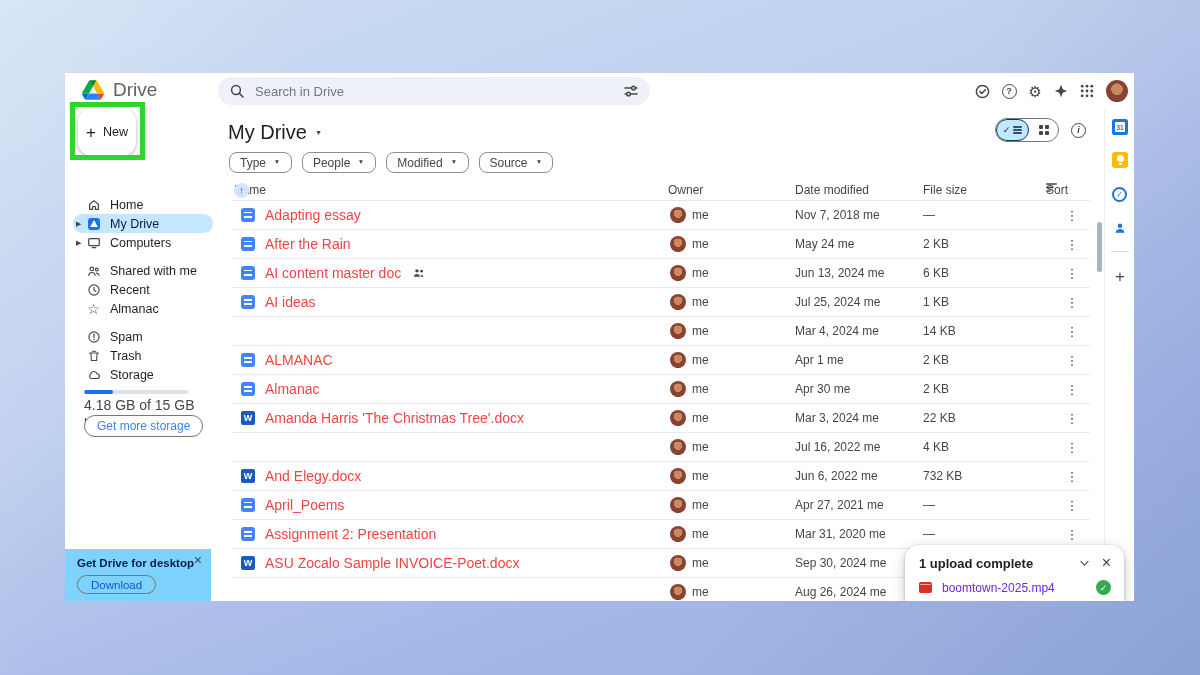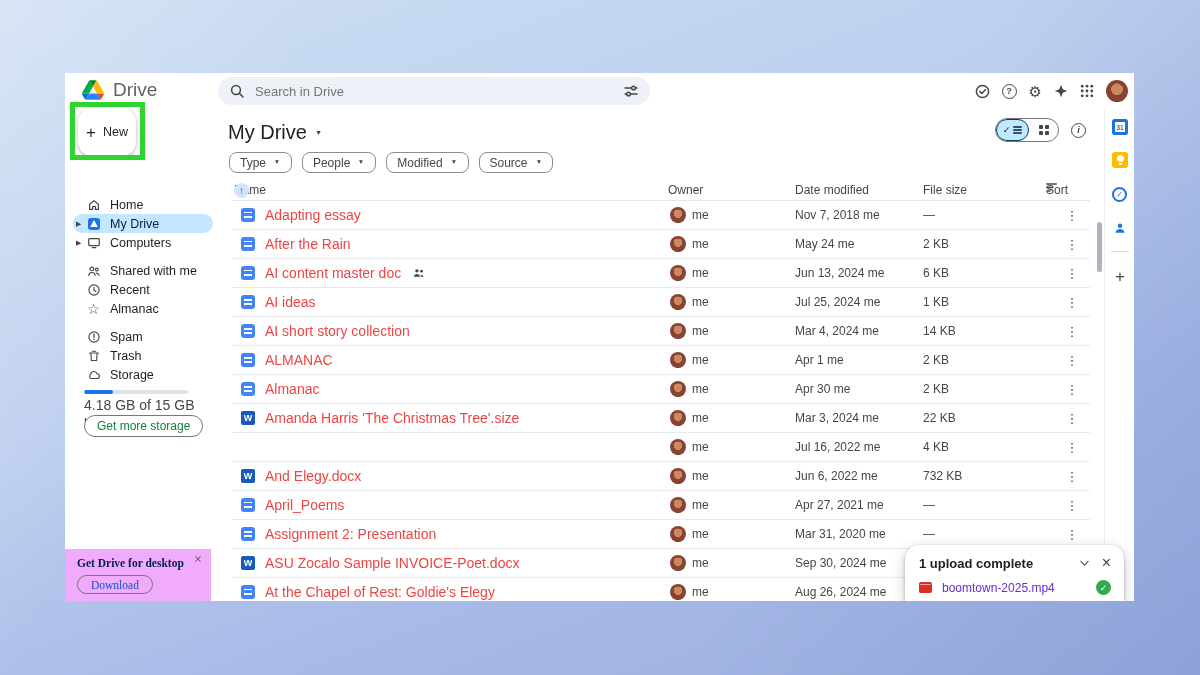--- a/index.html
+++ b/index.html
@@ -33,22 +33,22 @@
   .nav-group{ margin-bottom:9px; }
   .nav-item{ position:relative; height:19px; display:flex; align-items:center; padding-left:13px; gap:9px; border-radius:16px; font-size:12.5px; color:#1f1f1f; cursor:pointer; }
   .nav-item.selected{ background:#c2e7ff; color:#041e49; font-weight:500; }
   .nav-caret{ position:absolute; left:3px; top:50%; transform:translateY(-50%); font-size:7px; color:#444746; }
   .nicon{ width:15px; height:15px; display:flex; align-items:center; justify-content:center; flex:0 0 15px; }
   .star-glyph{ font-size:14px; color:#444746; line-height:1; }
   .drive-sq{ width:12px; height:12px; border-radius:3px; background:#1a73e8; display:flex; align-items:center; justify-content:center; }
   .storage-bar{ position:absolute; left:19px; top:281px; width:104px; height:4px; border-radius:2px; background:#dfe2e6; overflow:hidden; }
   .storage-fill{ height:100%; background:#1a73e8; border-radius:2px; }
   .storage-text{ position:absolute; left:19px; top:288px; font-size:14px; color:#444746; }
-  .more-storage{ position:absolute; left:19px; top:306px; height:22px; padding:0 12px; border:1px solid #747775; border-radius:12px; background:#fff; color:#15803d; font-size:12px; font-weight:500; display:inline-flex; align-items:center; cursor:pointer; font-family:inherit; }
-  .banner{ position:absolute; left:0; bottom:0; width:146px; height:52px; background:#f0abfc; padding:8px 10px 8px 12px;font-family:Liberation Serif, serif; }
+  .more-storage{ position:absolute; left:19px; top:306px; height:22px; padding:0 12px; border:1px solid #747775; border-radius:12px; background:#fff; color:#3b82f6; font-size:12px; font-weight:500; display:inline-flex; align-items:center; cursor:pointer; font-family:inherit; }
+  .banner{ position:absolute; left:0; bottom:0; width:146px; height:52px; background:#7dd3fc; padding:8px 10px 8px 12px; }
   .banner-title{ font-size:11.5px; font-weight:700; color:#041e49; }
   .banner-close{ position:absolute; right:9px; top:4px; font-size:14px; color:#444746; cursor:pointer; line-height:1; }
   .download-btn{ margin-top:6px; height:19px; padding:0 13px; border:1px solid #747775; border-radius:10px; background:transparent; color:#0b57d0; font-size:11.5px; font-weight:500; display:inline-flex; align-items:center; cursor:pointer; font-family:inherit; }
 
   
   .main{ position:absolute; left:163px; top:36px; width:862px; height:492px; background:#fff; }
   .page-title{ position:absolute; left:0; top:12px; display:flex; align-items:center; gap:7px; font-size:20px; color:#1f1f1f; cursor:pointer; }
   .caret-down{ font-size:9px; color:#444746; }
   .view-toggle{ position:absolute; left:767px; top:9px; width:64px; height:24px; border:1px solid #747775; border-radius:12px; display:flex; overflow:hidden; cursor:pointer; }
   .vt-left{ width:33px; height:100%; background:#c2e7ff; border:1.5px solid #00425e; border-radius:12px; display:flex; align-items:center; justify-content:center; gap:3px; color:#041e49; }
@@ -390,25 +390,20 @@
     </span>
     <span class="cell-owner">
       <span class="avatar-mini"></span>
       <span class="owner-label">me</span>
     </span>
     <span class="cell-date">Jul 25, 2024 me</span>
     <span class="cell-size">1 KB</span>
     <span class="cell-dots">⋮</span>
   </div>
           <div class="row">
-    <span class="cell-name">
-      <span class="ficon gdoc"></span>
-      <span class="fname">AI short story collection</span>
-
-    </span>
     <span class="cell-owner">
       <span class="avatar-mini"></span>
       <span class="owner-label">me</span>
     </span>
     <span class="cell-date">Mar 4, 2024 me</span>
     <span class="cell-size">14 KB</span>
     <span class="cell-dots">⋮</span>
   </div>
           <div class="row">
     <span class="cell-name">
@@ -434,21 +429,21 @@
       <span class="avatar-mini"></span>
       <span class="owner-label">me</span>
     </span>
     <span class="cell-date">Apr 30 me</span>
     <span class="cell-size">2 KB</span>
     <span class="cell-dots">⋮</span>
   </div>
           <div class="row">
     <span class="cell-name">
       <span class="ficon word">W</span>
-      <span class="fname">Amanda Harris 'The Christmas Tree'.size</span>
+      <span class="fname">Amanda Harris 'The Christmas Tree'.docx</span>
 
     </span>
     <span class="cell-owner">
       <span class="avatar-mini"></span>
       <span class="owner-label">me</span>
     </span>
     <span class="cell-date">Mar 3, 2024 me</span>
     <span class="cell-size">22 KB</span>
     <span class="cell-dots">⋮</span>
   </div>
@@ -511,25 +506,20 @@
     </span>
     <span class="cell-owner">
       <span class="avatar-mini"></span>
       <span class="owner-label">me</span>
     </span>
     <span class="cell-date">Sep 30, 2024 me</span>
     <span class="cell-size"></span>
     <span class="cell-dots">⋮</span>
   </div>
           <div class="row">
-    <span class="cell-name">
-      <span class="ficon gdoc"></span>
-      <span class="fname">At the Chapel of Rest: Goldie's Elegy</span>
-
-    </span>
     <span class="cell-owner">
       <span class="avatar-mini"></span>
       <span class="owner-label">me</span>
     </span>
     <span class="cell-date">Aug 26, 2024 me</span>
     <span class="cell-size"></span>
     <span class="cell-dots">⋮</span>
   </div>
         </div>
     </div>

